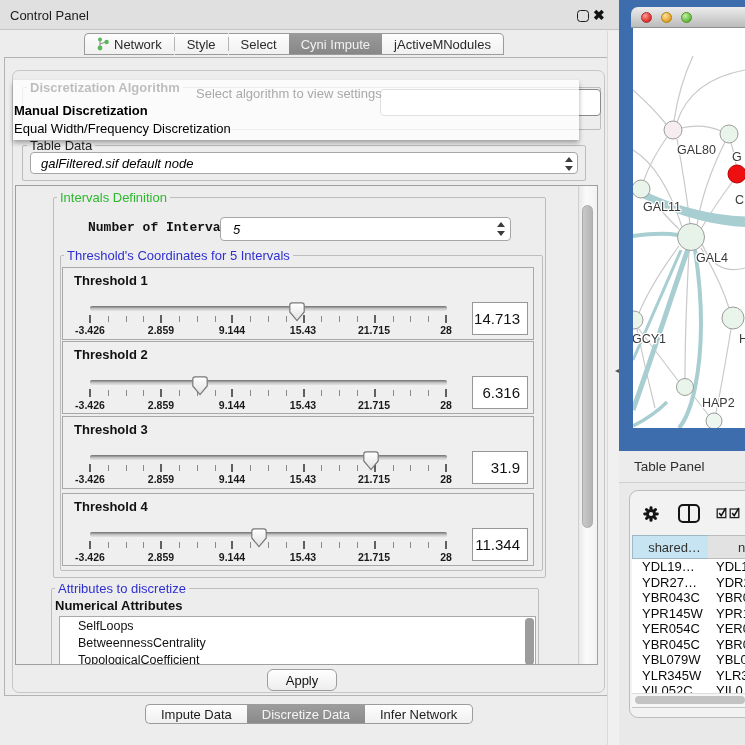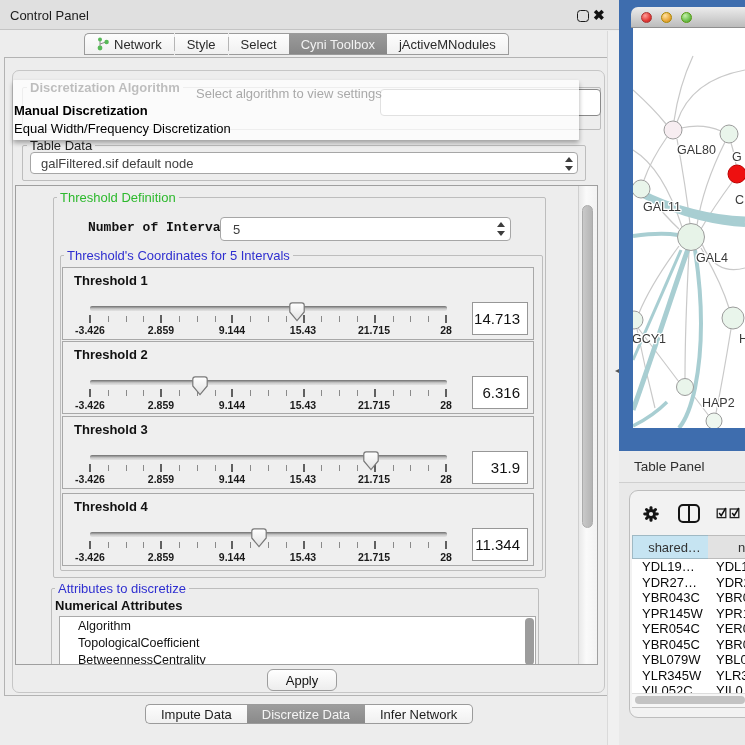--- a/index.html
+++ b/index.html
@@ -17,21 +17,21 @@
 .tab{height:22px;line-height:21px;font-size:13px;color:#2a2a2a;background:linear-gradient(#fdfdfd,#f0f0f0);border-top:1px solid #9b9b9b;border-bottom:1px solid #9b9b9b;padding:0 12px;text-align:left;position:relative;}
 .tab.first{border-left:1px solid #9b9b9b;border-radius:5px 0 0 0;}
 .tab.last{border-right:1px solid #9b9b9b;border-radius:0 5px 0 0;}
 .tab.sel{background:linear-gradient(#9a9a9a,#878787);color:#f2f2f2;}
 .tabsep{width:1px;height:14px;background:#b5b5b5;margin-top:4px;}
 
 #cpanel{left:4px;top:57px;width:605px;height:639px;border:1px solid #b3b3b3;background:#ededed;}
 .group{border:1px solid #bdbdbd;border-radius:2px;}
 .gtitle{position:absolute;font-size:13px;background:#ededed;padding:0 3px;white-space:nowrap;}
 
-.combo{background:#fff;border:1px solid #a6a6a6;border-radius:4px;font-size:13px;color:#404040;}
+.combo{background:#fff;border:1px solid #a6a6a6;border-radius:4px;font-size:13px;color:#000000;font-style:italic;}
 .arrows{position:absolute;width:9px;}
 .arrows:before{content:"";position:absolute;left:0;top:1px;border-left:4px solid transparent;border-right:4px solid transparent;border-bottom:5.5px solid #3d3d3d;}
 .arrows:after{content:"";position:absolute;left:0;top:10px;border-left:4px solid transparent;border-right:4px solid transparent;border-top:5.5px solid #3d3d3d;}
 
 #scrollpane{left:15px;top:185px;width:583px;height:480px;border:1px solid #9f9f9f;background:#ededed;overflow:hidden;}
 #vsb{left:562px;top:0;width:19px;height:478px;background:linear-gradient(90deg,#e9e9e9,#fafafa 40%,#f2f2f2);border-left:1px solid #cfcfcf;}
 #vsbthumb{left:566px;top:19px;width:11px;height:323px;background:linear-gradient(90deg,#c9c9c9,#b4b4b4);border:1px solid #ababab;border-radius:7px;}
 
 .tpanel{left:46px;width:472px;height:73px;border:1px solid #a8a8a8;background:#efefef;}
 .ptitle{position:absolute;left:11px;top:5px;font-size:13px;font-weight:bold;color:#111;}
@@ -76,40 +76,40 @@
   <div class="tab first"><svg width="13" height="14" viewBox="0 0 13 14" style="vertical-align:-2px;margin-right:4px">
           <path d="M3 3 L3 11 M3 7 L9 5" stroke="#8a8a8a" stroke-width="1"></path>
           <circle cx="3" cy="2.6" r="2" fill="#57b957"></circle>
           <circle cx="3" cy="11" r="2.4" fill="#57b957"></circle>
           <circle cx="9.6" cy="5" r="2.2" fill="#57b957"></circle>
         </svg>Network</div>
   <div class="tabsep"></div>
   <div class="tab">Style</div>
   <div class="tabsep"></div>
   <div class="tab">Select</div>
-  <div class="tab sel">Cyni Toolbox</div>
+  <div class="tab sel">Cyni Impute</div>
   <div class="tab last">jActiveMNodules</div>
 </div>
 
 <div class="abs" id="cpanel"></div>
 <div class="abs" style="left:12px;top:70px;width:593px;height:623px;border:1px solid #c6c6c6;border-radius:7px;"></div>
 
 <div class="abs group" style="left:22px;top:87px;width:579px;height:43px;"></div>
 <div class="abs gtitle" style="left:27px;top:80px;color:#000;font-weight:bold;">Discretization Algorithm</div>
 <div class="abs combo" style="left:380px;top:89px;width:221px;height:27px;border-color:#8a8a8a;"></div>
 
 <div class="abs group" style="left:22px;top:145px;width:564px;height:36px;"></div>
 <div class="abs gtitle" style="left:27px;top:138px;color:#222;">Table Data</div>
 <div class="abs combo" style="left:30px;top:152px;width:548px;height:22px;line-height:21px;padding-left:10px;">galFiltered.sif default node</div>
 <div class="abs arrows" style="left:565px;top:156px;"></div>
 
 <div class="abs" id="scrollpane">
 
   <div class="abs group" style="left:37px;top:11px;width:493px;height:381px;"></div>
-  <div class="abs gtitle" style="left:41px;top:4px;color:#2db92d;">Threshold Definition</div>
+  <div class="abs gtitle" style="left:41px;top:4px;color:#2db92d;">Intervals Definition</div>
 
   <div class="abs" style="left:72px;top:34px;font-size:13px;font-weight:bold;color:#111;font-family:Liberation Mono, monospace;">Number of Intervals</div>
   <div class="abs combo" style="left:204px;top:31px;width:291px;height:24px;line-height:23px;padding-left:12px;">5</div>
   <div class="abs arrows" style="left:481px;top:35px;"></div>
 
   <div class="abs group" style="left:44px;top:69px;width:483px;height:316px;"></div>
   <div class="abs gtitle" style="left:48px;top:62px;color:#2f2fd0;">Threshold's Coordinates for 5 Intervals</div>
 
   <div class="tpanel abs" style="top:80.5px;">
     <div class="ptitle">Threshold 1</div>
@@ -179,23 +179,23 @@
     <svg class="thumb" style="left:188px;" width="16" height="20" viewBox="0 0 16 20">
           <path d="M3.2 0.8 H12.8 Q15.2 0.8 15.2 3.2 V10 L8 18.6 L0.8 10 V3.2 Q0.8 0.8 3.2 0.8 Z" fill="url(#tg)" stroke="#787878" stroke-width="1.2"></path>
         </svg>
     <div class="vbox">11.344</div>
   </div>
 
   <div class="abs group" style="left:35px;top:402px;width:488px;height:110px;"></div>
   <div class="abs gtitle" style="left:39px;top:395px;color:#2f2fd0;">Attributes to discretize</div>
   <div class="abs" style="left:39px;top:412px;font-size:13px;font-weight:bold;color:#111;">Numerical Attributes</div>
   <div class="abs" id="attrlist" style="left:43px;top:430px;width:477px;height:70px;">
-    <div>Algorithm</div>
+    <div>SelfLoops</div>
+    <div>BetweennessCentrality</div>
     <div>TopologicalCoefficient</div>
-    <div>BetweennessCentrality</div>
   </div>
   <div class="abs" style="left:509px;top:432px;width:9px;height:47px;background:#9c9c9c;border-radius:4px;"></div>
 
   <div class="abs vsbx" id="vsb"></div>
   <div class="abs" id="vsbthumb"></div>
 </div>
 
 <div class="abs" id="ddov"></div>
 <div class="abs" style="left:196px;top:86px;font-size:13px;color:#a9a9a9;">Select algorithm to view settings</div>
 <div class="abs" style="left:14px;top:103px;font-size:13px;font-weight:bold;color:#000;">Manual Discretization</div>

